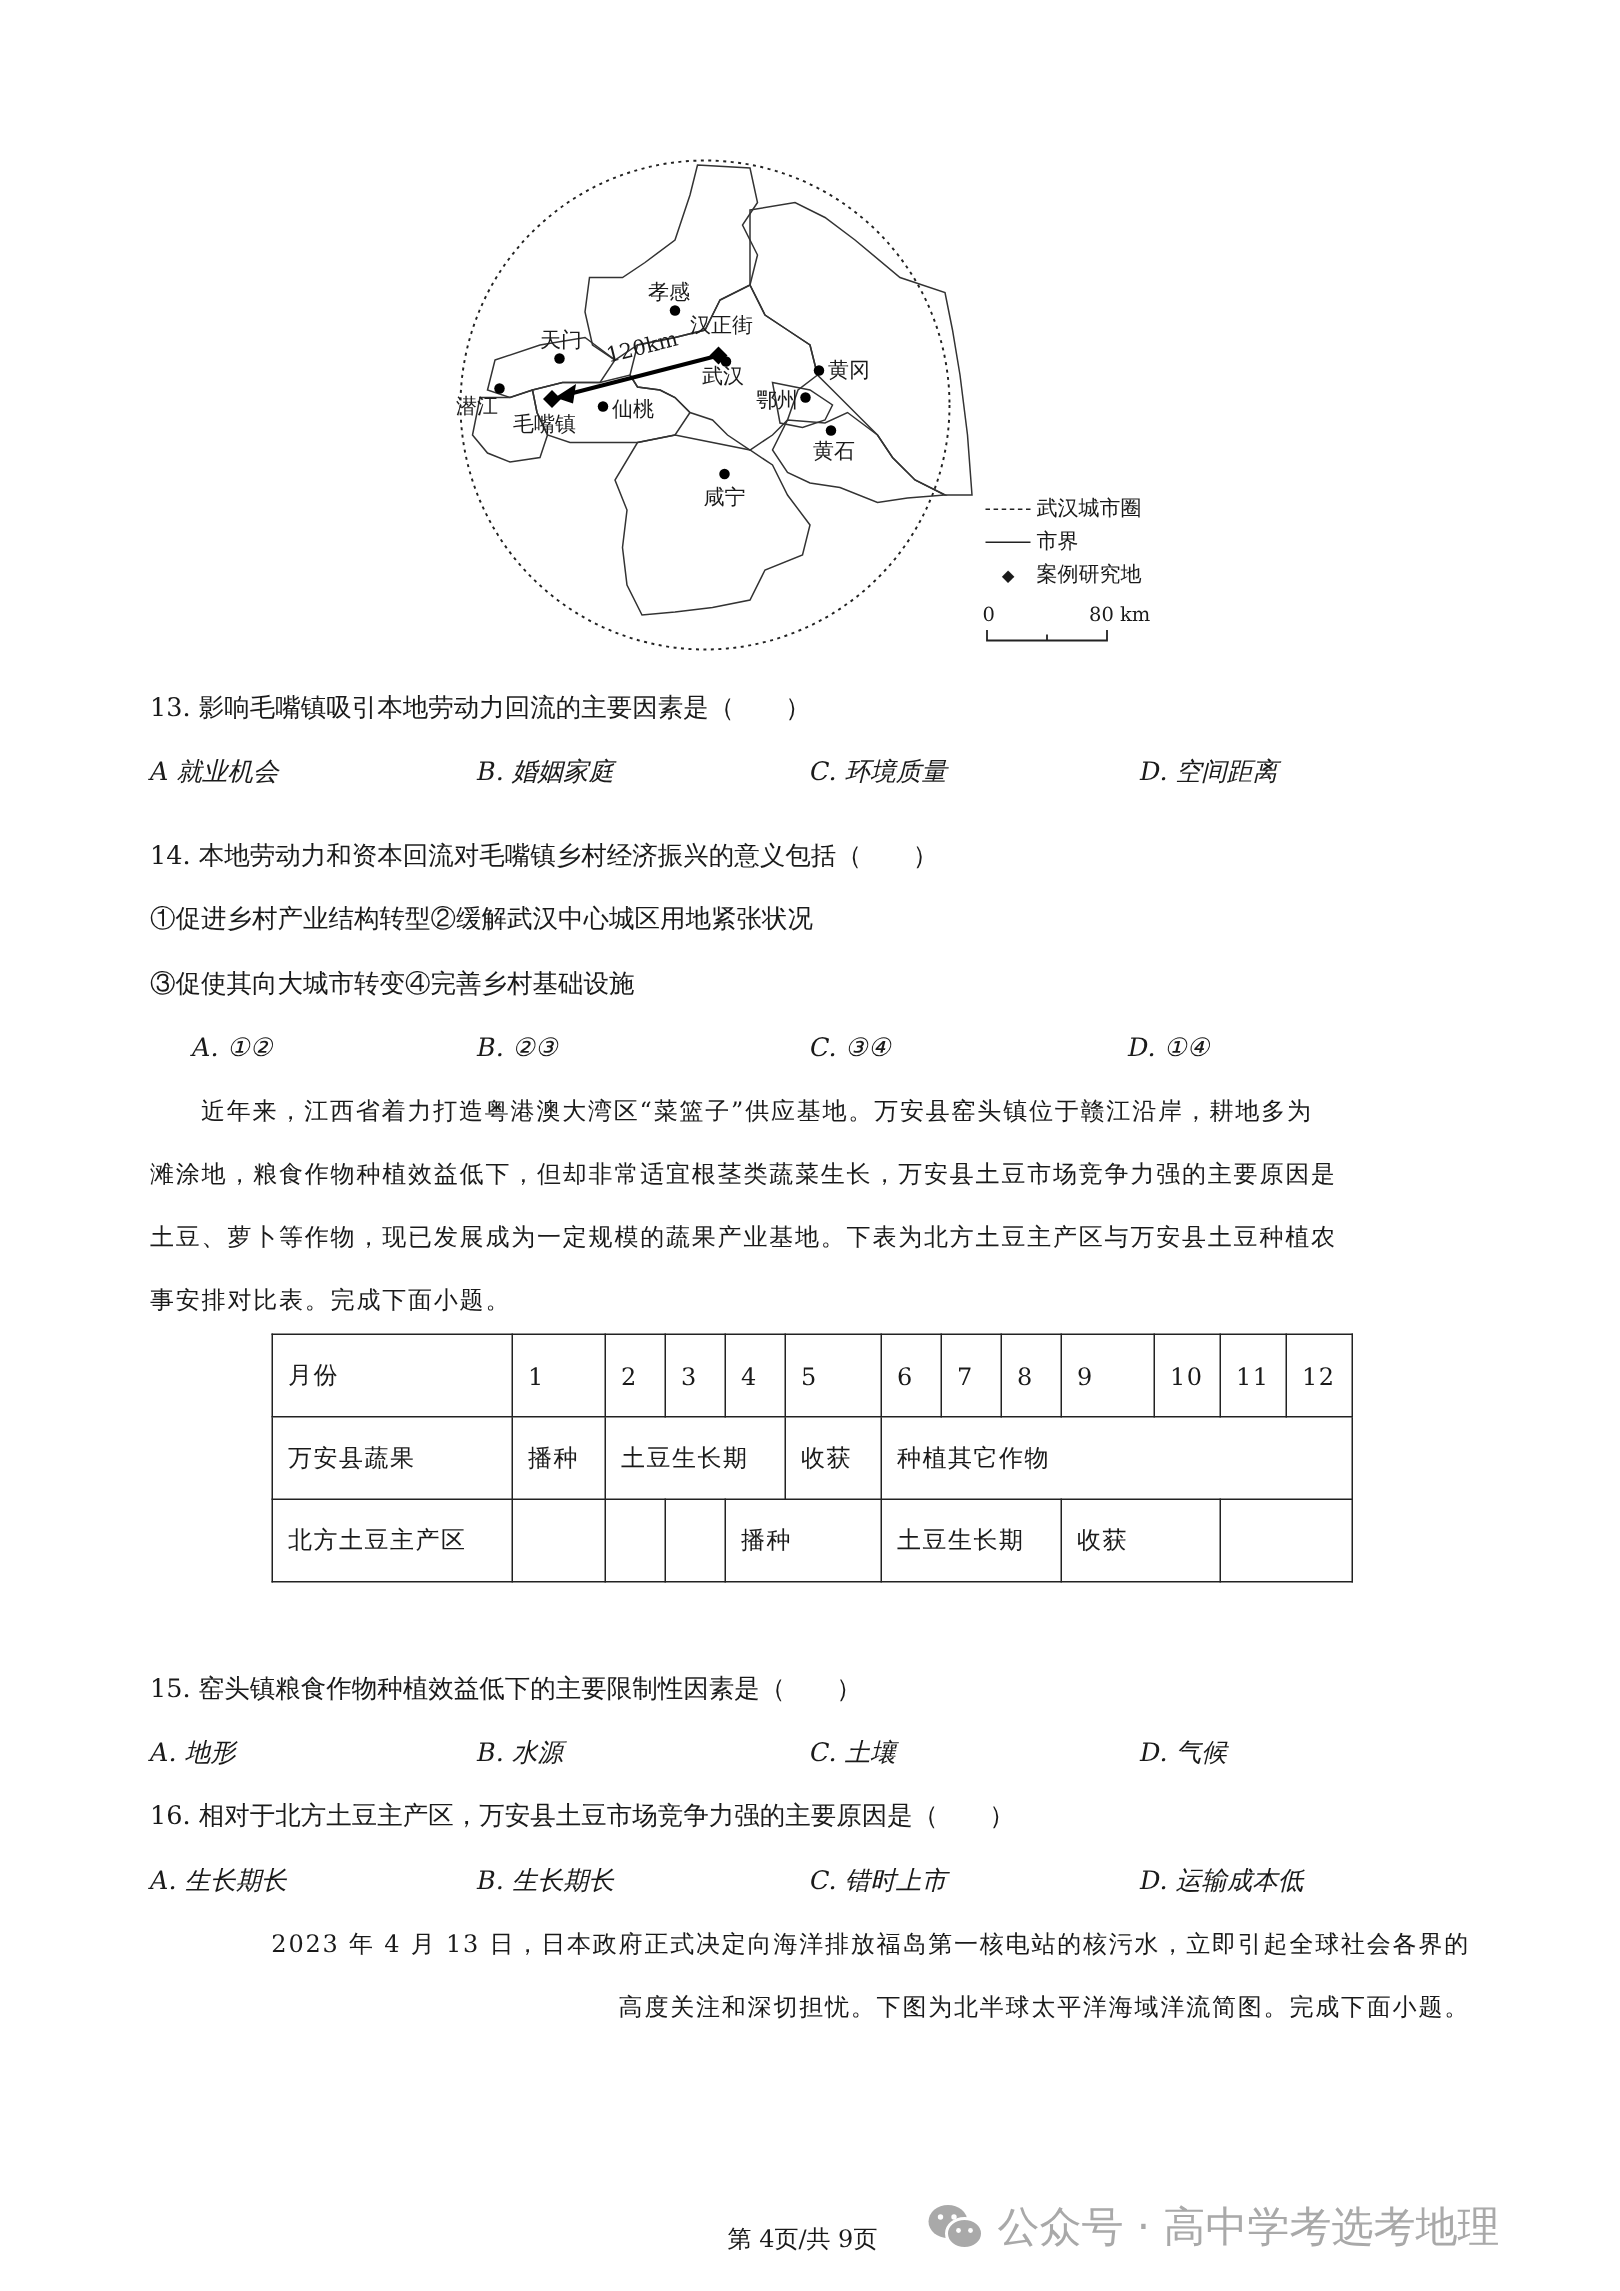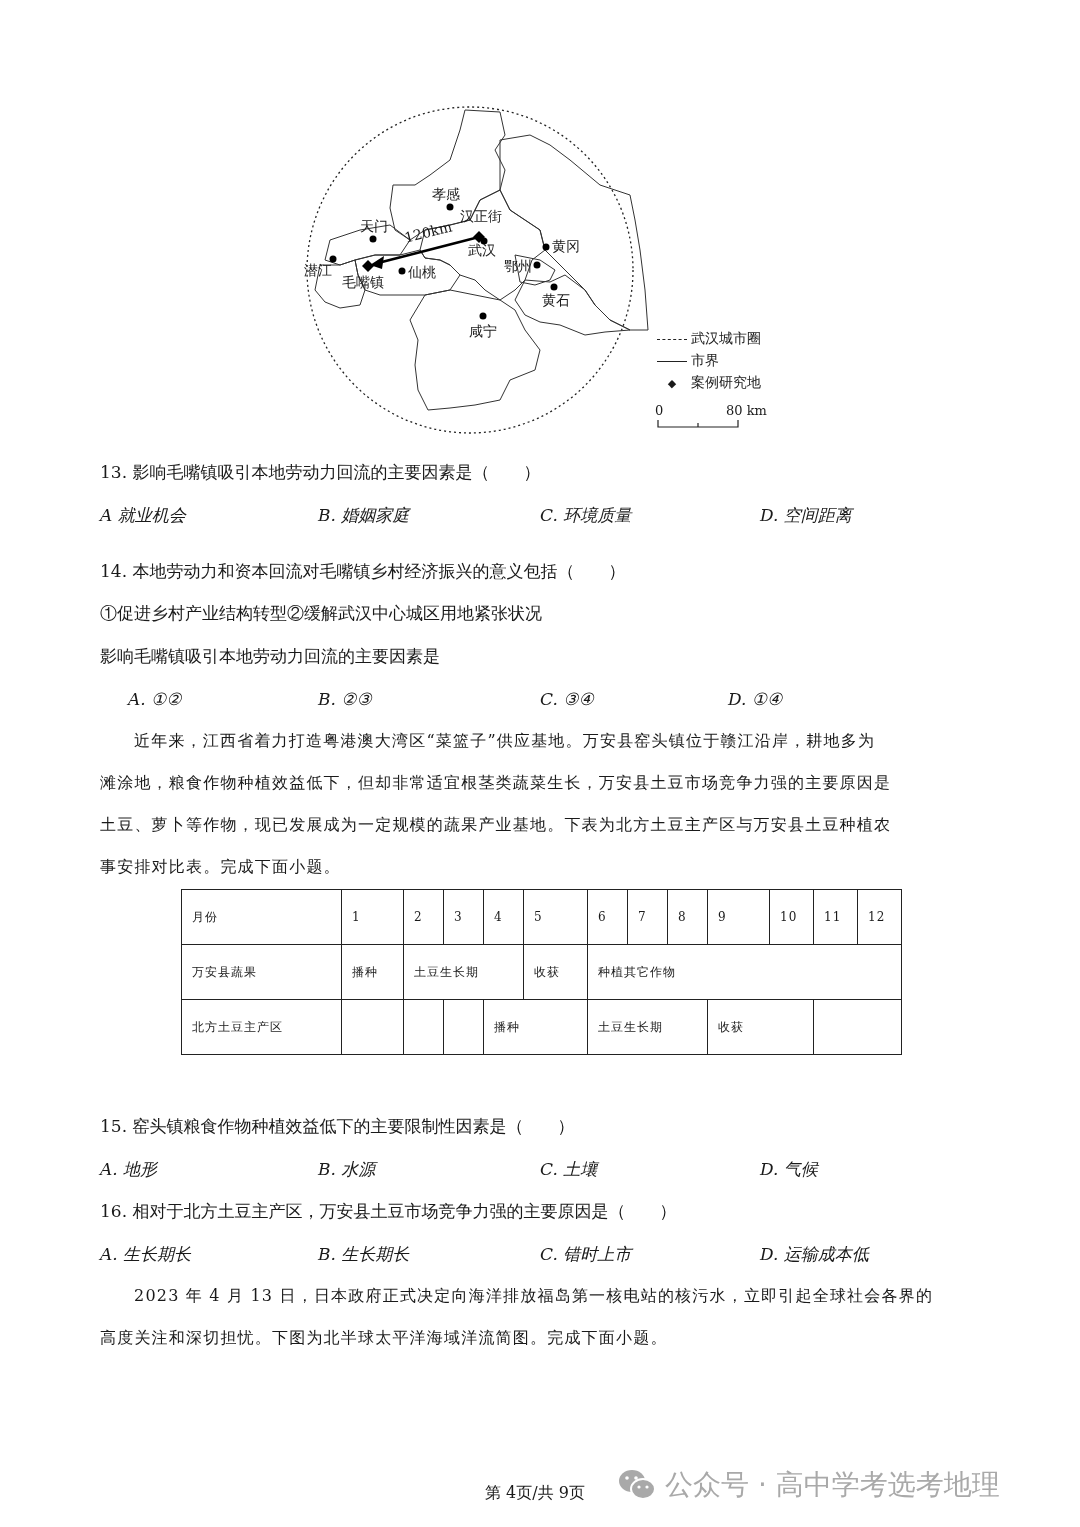--- a/index.html
+++ b/index.html
@@ -5,21 +5,21 @@
   html,body{margin:0;padding:0;background:#fff;}
   body{width:1080px;height:1527px;position:relative;overflow:hidden;
        font-family:"DejaVu Serif","Liberation Serif",serif;color:#1a1a1a;}
   .abs{position:absolute;}
   .map-wrap{left:300px;top:90px;width:490px;height:350px;}
   .q{font-size:17px;line-height:20px;white-space:nowrap;}
   .opt{font-size:17px;line-height:20px;white-space:nowrap;font-style:italic;}
   .para{left:100px;width:880px;font-size:16px;line-height:42px;letter-spacing:1.2px;}
   .para .ind{display:inline-block;width:34px;}
   table.sched{position:absolute;left:181px;top:889px;border-collapse:collapse;
-       font-size:12px;padding-left:26px;}
+       font-size:16px;padding-left:26px;}
   table.sched td{border:1.5px solid #222;height:54px;padding:0 0 0 10px;
        vertical-align:middle;white-space:nowrap;letter-spacing:1px;}
   .footer{left:485px;top:1483px;font-size:16px;}
   .wm{left:617px;top:1466px;font-family:"DejaVu Sans","Liberation Sans",sans-serif;
       font-size:28px;color:#a9a9a9;display:flex;align-items:center;gap:8px;}
   .maplabel{font-size:14px;font-family:"DejaVu Serif",serif;}
 </style>
 </head>
 <body>
 
@@ -97,25 +97,25 @@
 </div>
 
 <div class="abs q" style="left:100px;top:462px;">13. 影响毛嘴镇吸引本地劳动力回流的主要因素是（　　）</div>
 <div class="abs opt" style="left:100px;top:505px;">A  就业机会</div>
 <div class="abs opt" style="left:318px;top:505px;">B. 婚姻家庭</div>
 <div class="abs opt" style="left:540px;top:505px;">C. 环境质量</div>
 <div class="abs opt" style="left:760px;top:505px;">D. 空间距离</div>
 
 <div class="abs q" style="left:100px;top:561px;">14. 本地劳动力和资本回流对毛嘴镇乡村经济振兴的意义包括（　　）</div>
 <div class="abs q" style="left:100px;top:603px;">①促进乡村产业结构转型②缓解武汉中心城区用地紧张状况</div>
-<div class="abs q" style="left:100px;top:646px;">影响毛嘴镇吸引本地劳动力回流的主要因素是</div>
+<div class="abs q" style="left:100px;top:646px;">③促使其向大城市转变④完善乡村基础设施</div>
 <div class="abs opt" style="left:100px;top:689px;margin-left:28px;">A. ①②</div>
 <div class="abs opt" style="left:318px;top:689px;">B. ②③</div>
 <div class="abs opt" style="left:540px;top:689px;">C. ③④</div>
-<div class="abs opt" style="left:728px;top:689px;text-align:right;">D. ①④</div>
+<div class="abs opt" style="left:752px;top:689px;text-align:right;">D. ①④</div>
 
 <div class="abs para" style="top:720px;">
   <div><span class="ind"></span><span>近年来，江西省着力打造粤港澳大湾区“菜篮子”供应基地。万安县窑头镇位于赣江沿岸，耕地多为</span></div>
   <div>滩涂地，粮食作物种植效益低下，但却非常适宜根茎类蔬菜生长，万安县土豆市场竞争力强的主要原因是</div>
   <div>土豆、萝卜等作物，现已发展成为一定规模的蔬果产业基地。下表为北方土豆主产区与万安县土豆种植农</div>
   <div>事安排对比表。完成下面小题。</div>
 </div>
 
 <table class="sched">
   <colgroup>
@@ -174,21 +174,21 @@
 <div class="abs opt" style="left:318px;top:1159px;">B. 水源</div>
 <div class="abs opt" style="left:540px;top:1159px;">C. 土壤</div>
 <div class="abs opt" style="left:760px;top:1159px;">D. 气候</div>
 
 <div class="abs q" style="left:100px;top:1201px;">16. 相对于北方土豆主产区，万安县土豆市场竞争力强的主要原因是（　　）</div>
 <div class="abs opt" style="left:100px;top:1244px;">A. 生长期长</div>
 <div class="abs opt" style="left:318px;top:1244px;">B. 生长期长</div>
 <div class="abs opt" style="left:540px;top:1244px;">C. 错时上市</div>
 <div class="abs opt" style="left:760px;top:1244px;">D. 运输成本低</div>
 
-<div class="abs para" style="top:1275px;">
+<div class="abs para" style="top:1275px;text-align:right;">
   <div><span class="ind"></span><span>2023 年 4 月 13 日，日本政府正式决定向海洋排放福岛第一核电站的核污水，立即引起全球社会各界的</span></div>
   <div>高度关注和深切担忧。下图为北半球太平洋海域洋流简图。完成下面小题。</div>
 </div>
 
 <div class="abs footer">第 4页/共 9页</div>
 <div class="abs wm">
   <svg width="40" height="34" viewBox="0 0 40 34">
     <ellipse cx="15" cy="13" rx="13" ry="11" fill="#a9a9a9"></ellipse>
     <ellipse cx="26" cy="21" rx="12" ry="10" fill="#a9a9a9" stroke="#fff" stroke-width="2"></ellipse>
     <circle cx="10" cy="10" r="1.8" fill="#fff"></circle>

